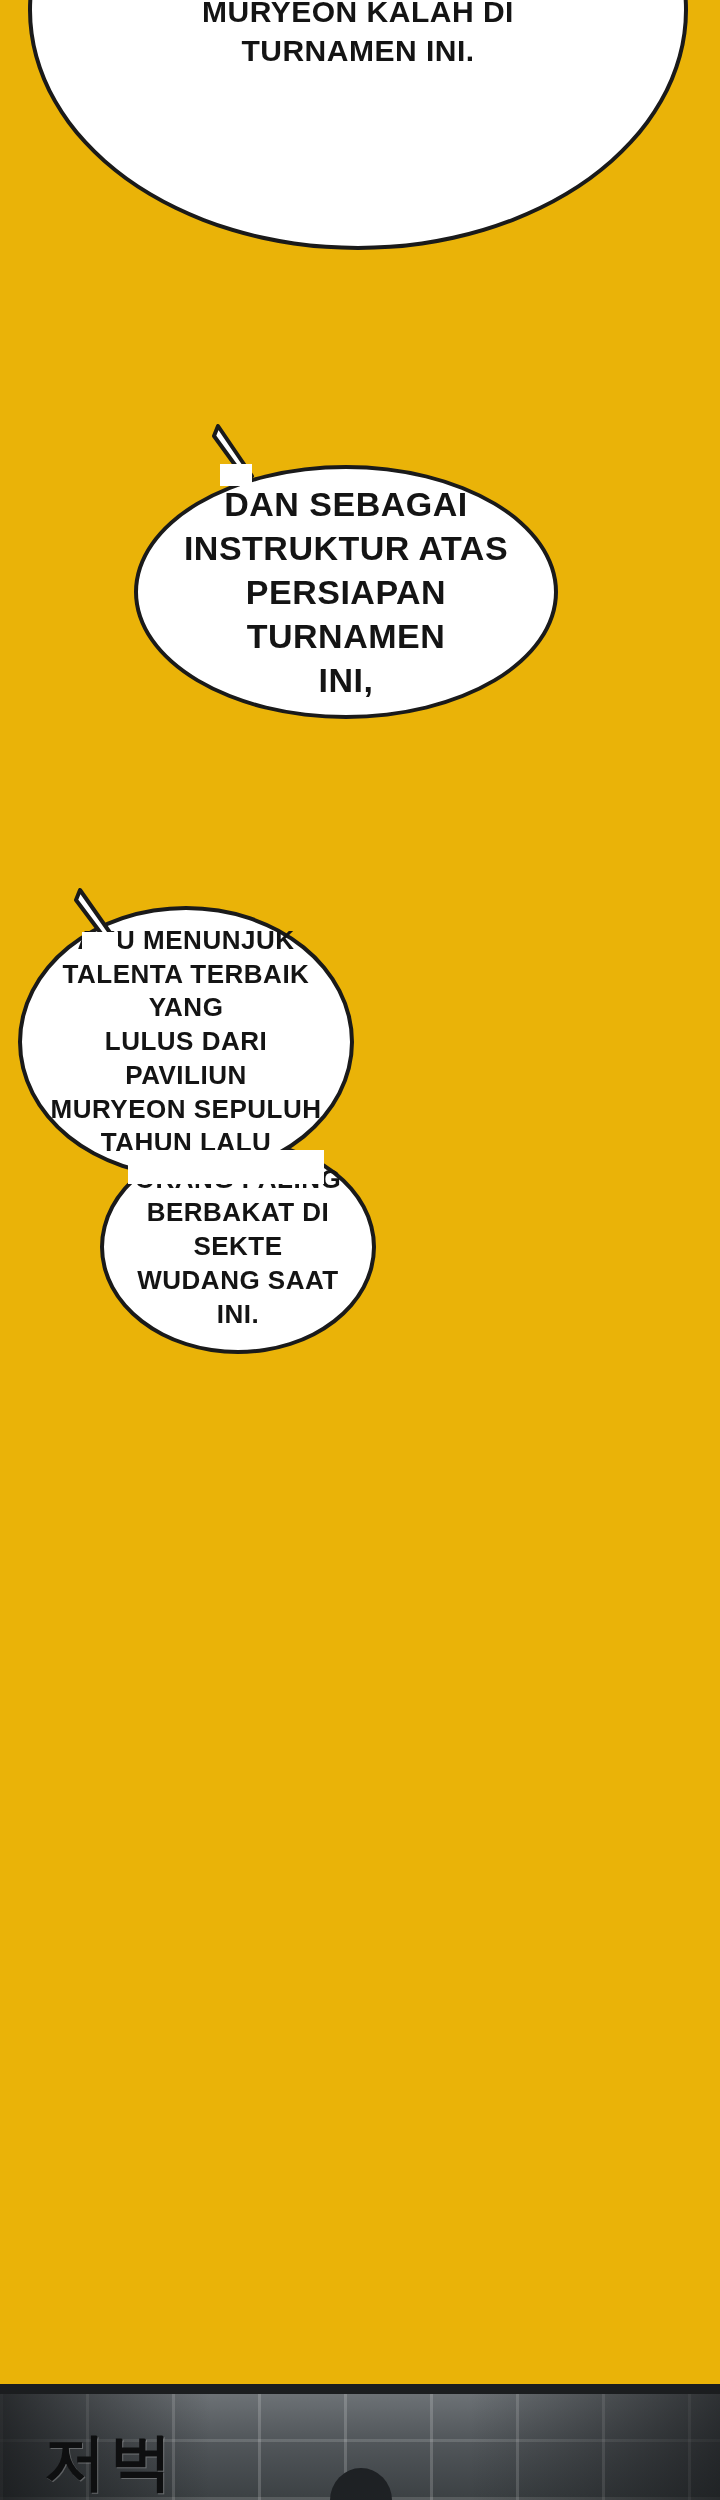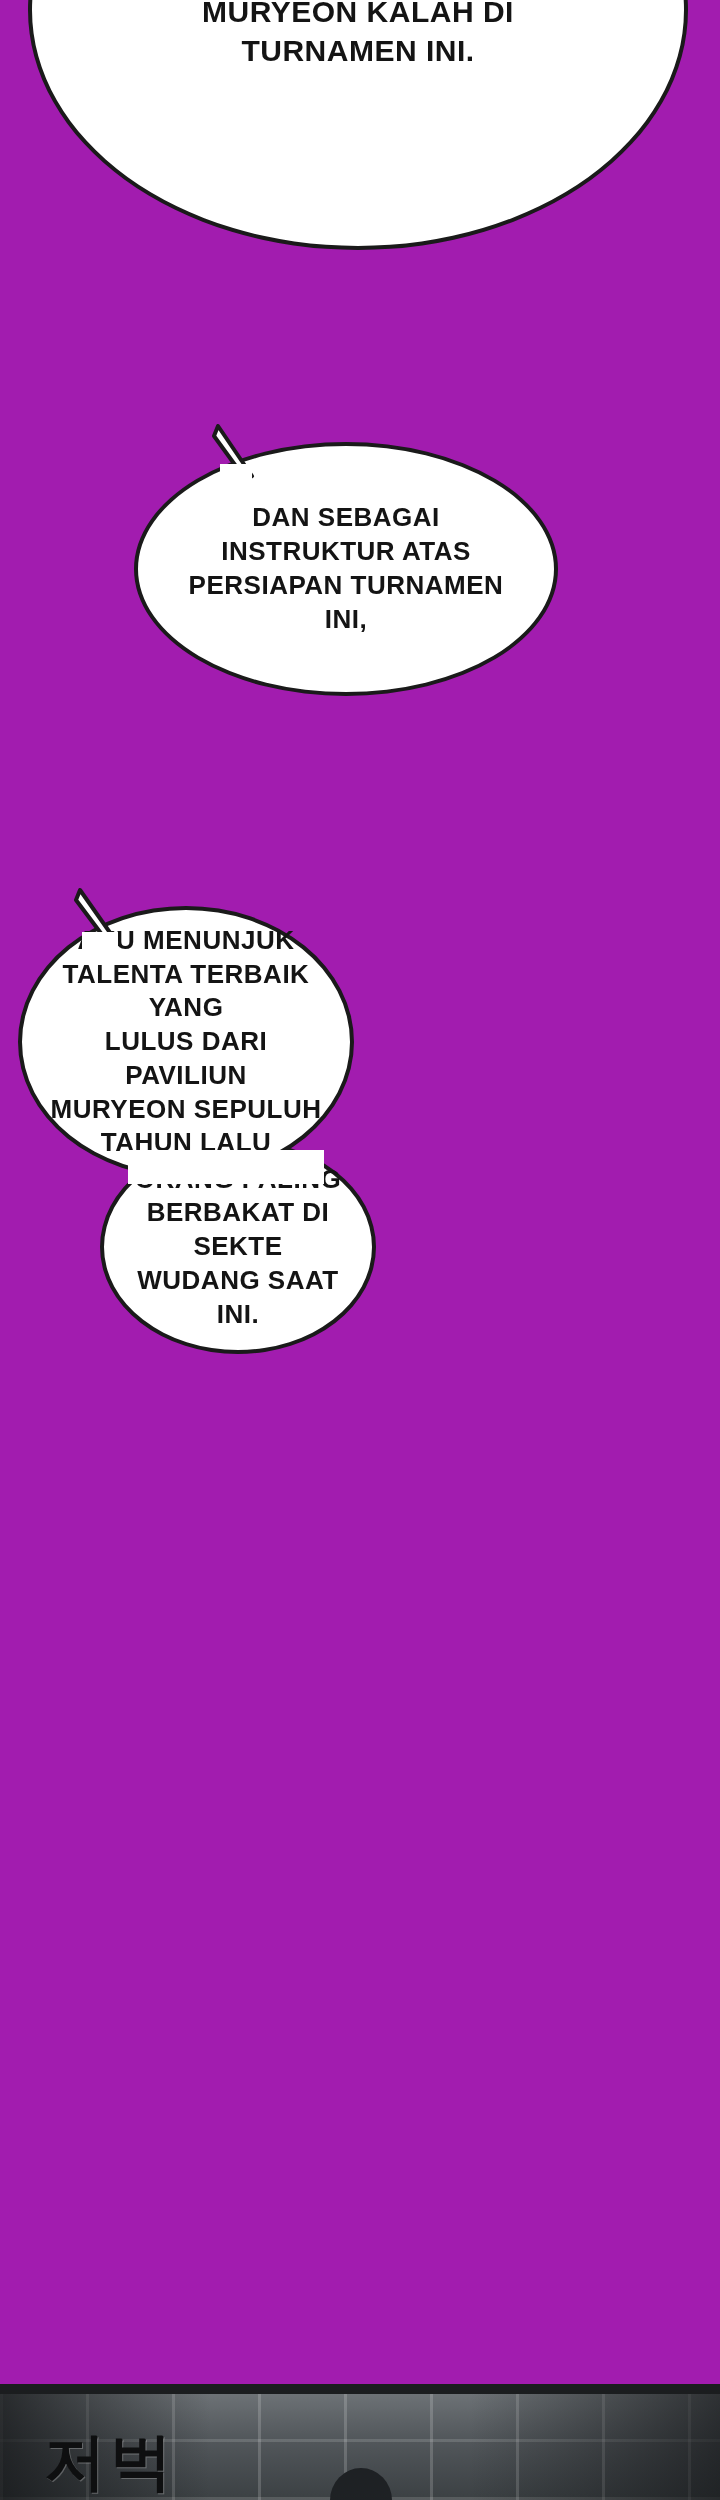--- a/index.html
+++ b/index.html
@@ -7,21 +7,21 @@
     padding: 0;
     background: #ffffff;
   }
   body {
     font-family: "Liberation Sans", sans-serif;
   }
   #page {
     position: relative;
     width: 720px;
     height: 2500px;
-    background: #a21caf;
+    background: #eab308;
     overflow: hidden;
   }
 
   
   .bubble {
     position: absolute;
     box-sizing: border-box;
     border: 4px solid #1a1a1a;
     background: #ffffff;
     border-radius: 50% / 50%;
@@ -48,24 +48,24 @@
     height: 480px;
     font-size: 30px;
     align-items: flex-end;
     padding-bottom: 176px;
     z-index: 3;
   }
 
   
   #bubble-2 {
     left: 134px;
-    top: 442px;
+    top: 465px;
     width: 424px;
     height: 254px;
-    font-size: 26px;
+    font-size: 34px;
     z-index: 3;
   }
   
   #bubble-2-tail {
     position: absolute;
     left: 212px;
     top: 424px;
     width: 46px;
     height: 62px;
     z-index: 4;

